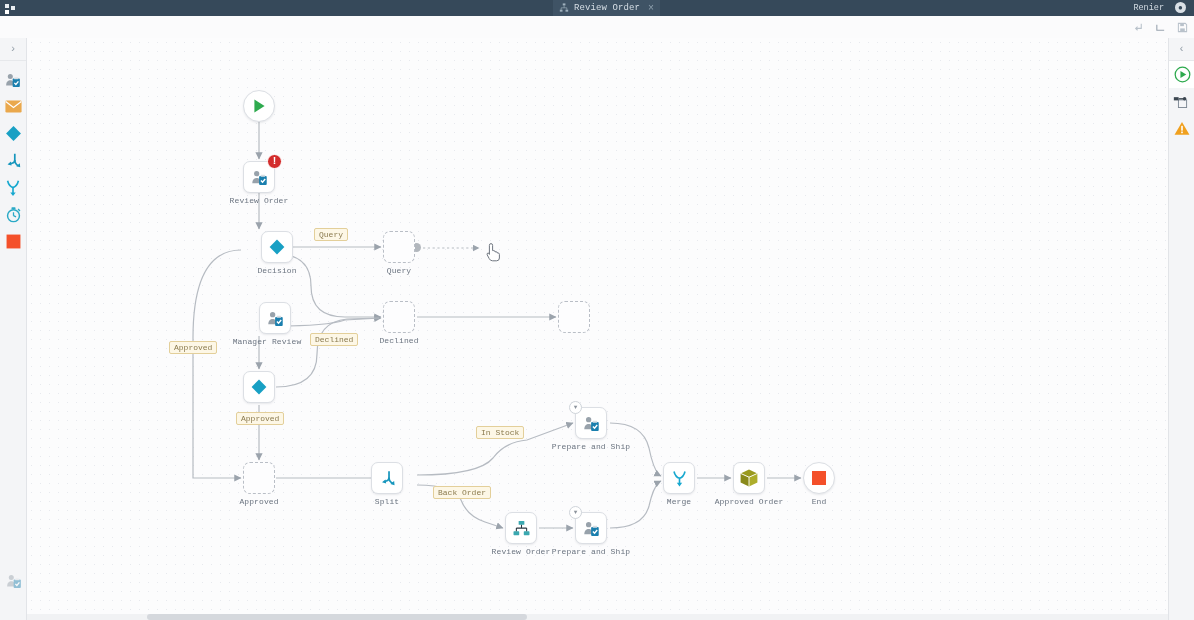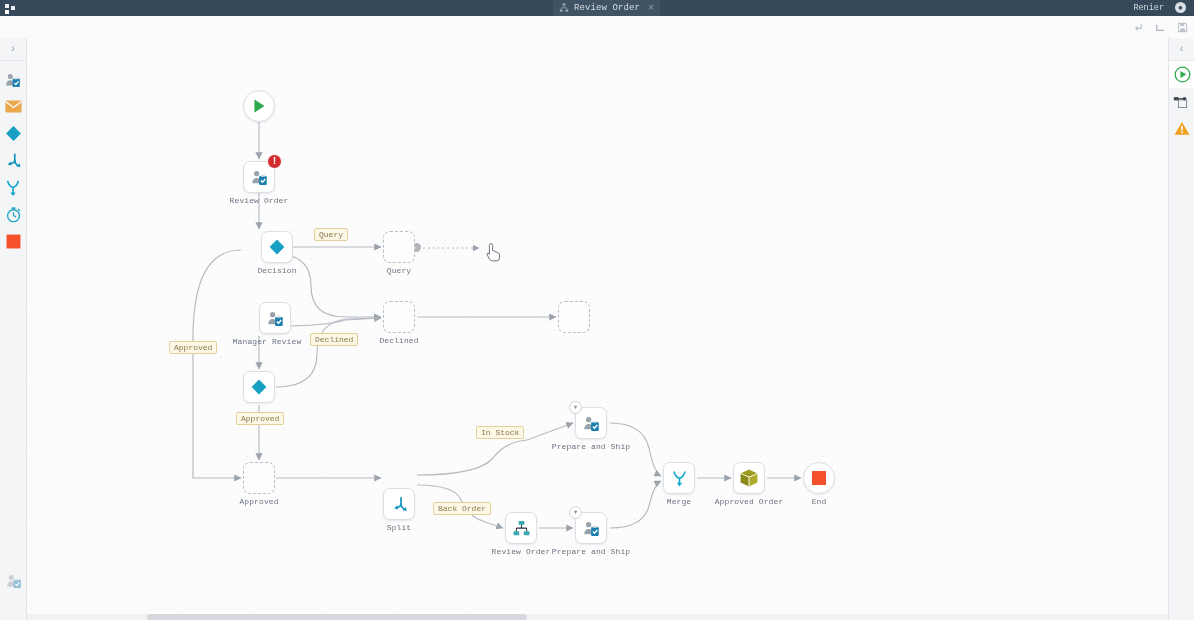--- a/index.html
+++ b/index.html
@@ -453,21 +453,21 @@
           <rect x="10" y="1.8" width="11.6" height="11.6" transform="rotate(45 10 1.8)" fill="#18a0c4"></rect>
         </svg>
       </div>
     </div>
 
     <div class="node" style="left:216px; top:424px;">
       <div class="node-box ghost"></div>
       <div class="node-label">Approved</div>
     </div>
 
-    <div class="node" style="left:356px; top:424px;margin-top:26px;">
+    <div class="node" style="left:344px; top:424px;">
       <div class="node-box">
         <svg width="19" height="19" viewBox="0 0 20 20">
           <path d="M11.6 2.4 L11.6 9 Q11.6 12 8.8 12.6 L6 13.4" stroke="#1796bd" stroke-width="1.8" fill="none"></path>
           <path d="M11.6 9 Q11.6 12.4 13.6 13.8 L15.2 15" stroke="#1796bd" stroke-width="1.8" fill="none"></path>
           <path d="M8 11 L4.2 14 L8.6 15.2 Z" fill="#1796bd"></path>
           <path d="M17 12.6 L17.4 17.2 L13 15.8 Z" fill="#1796bd"></path>
         </svg>
       </div>
       <div class="node-label">Split</div>
     </div>
@@ -543,21 +543,21 @@
         </svg>
       </div>
       <div class="node-label">End</div>
     </div>
 
     <div class="elabel" style="left:287px; top:190px;">Query</div>
     <div class="elabel" style="left:142px; top:303px;">Approved</div>
     <div class="elabel" style="left:283px; top:295px;">Declined</div>
     <div class="elabel" style="left:209px; top:374px;">Approved</div>
     <div class="elabel" style="left:449px; top:388px;text-align:center;">In Stock</div>
-    <div class="elabel" style="left:406px; top:464px;">Back Order</div>
+    <div class="elabel" style="left:406px; top:448px;">Back Order</div>
 
   </div>
 
   <div class="hscroll">
     <div class="thumb"></div>
   </div>
 
 </div>
 
 </body></html>

